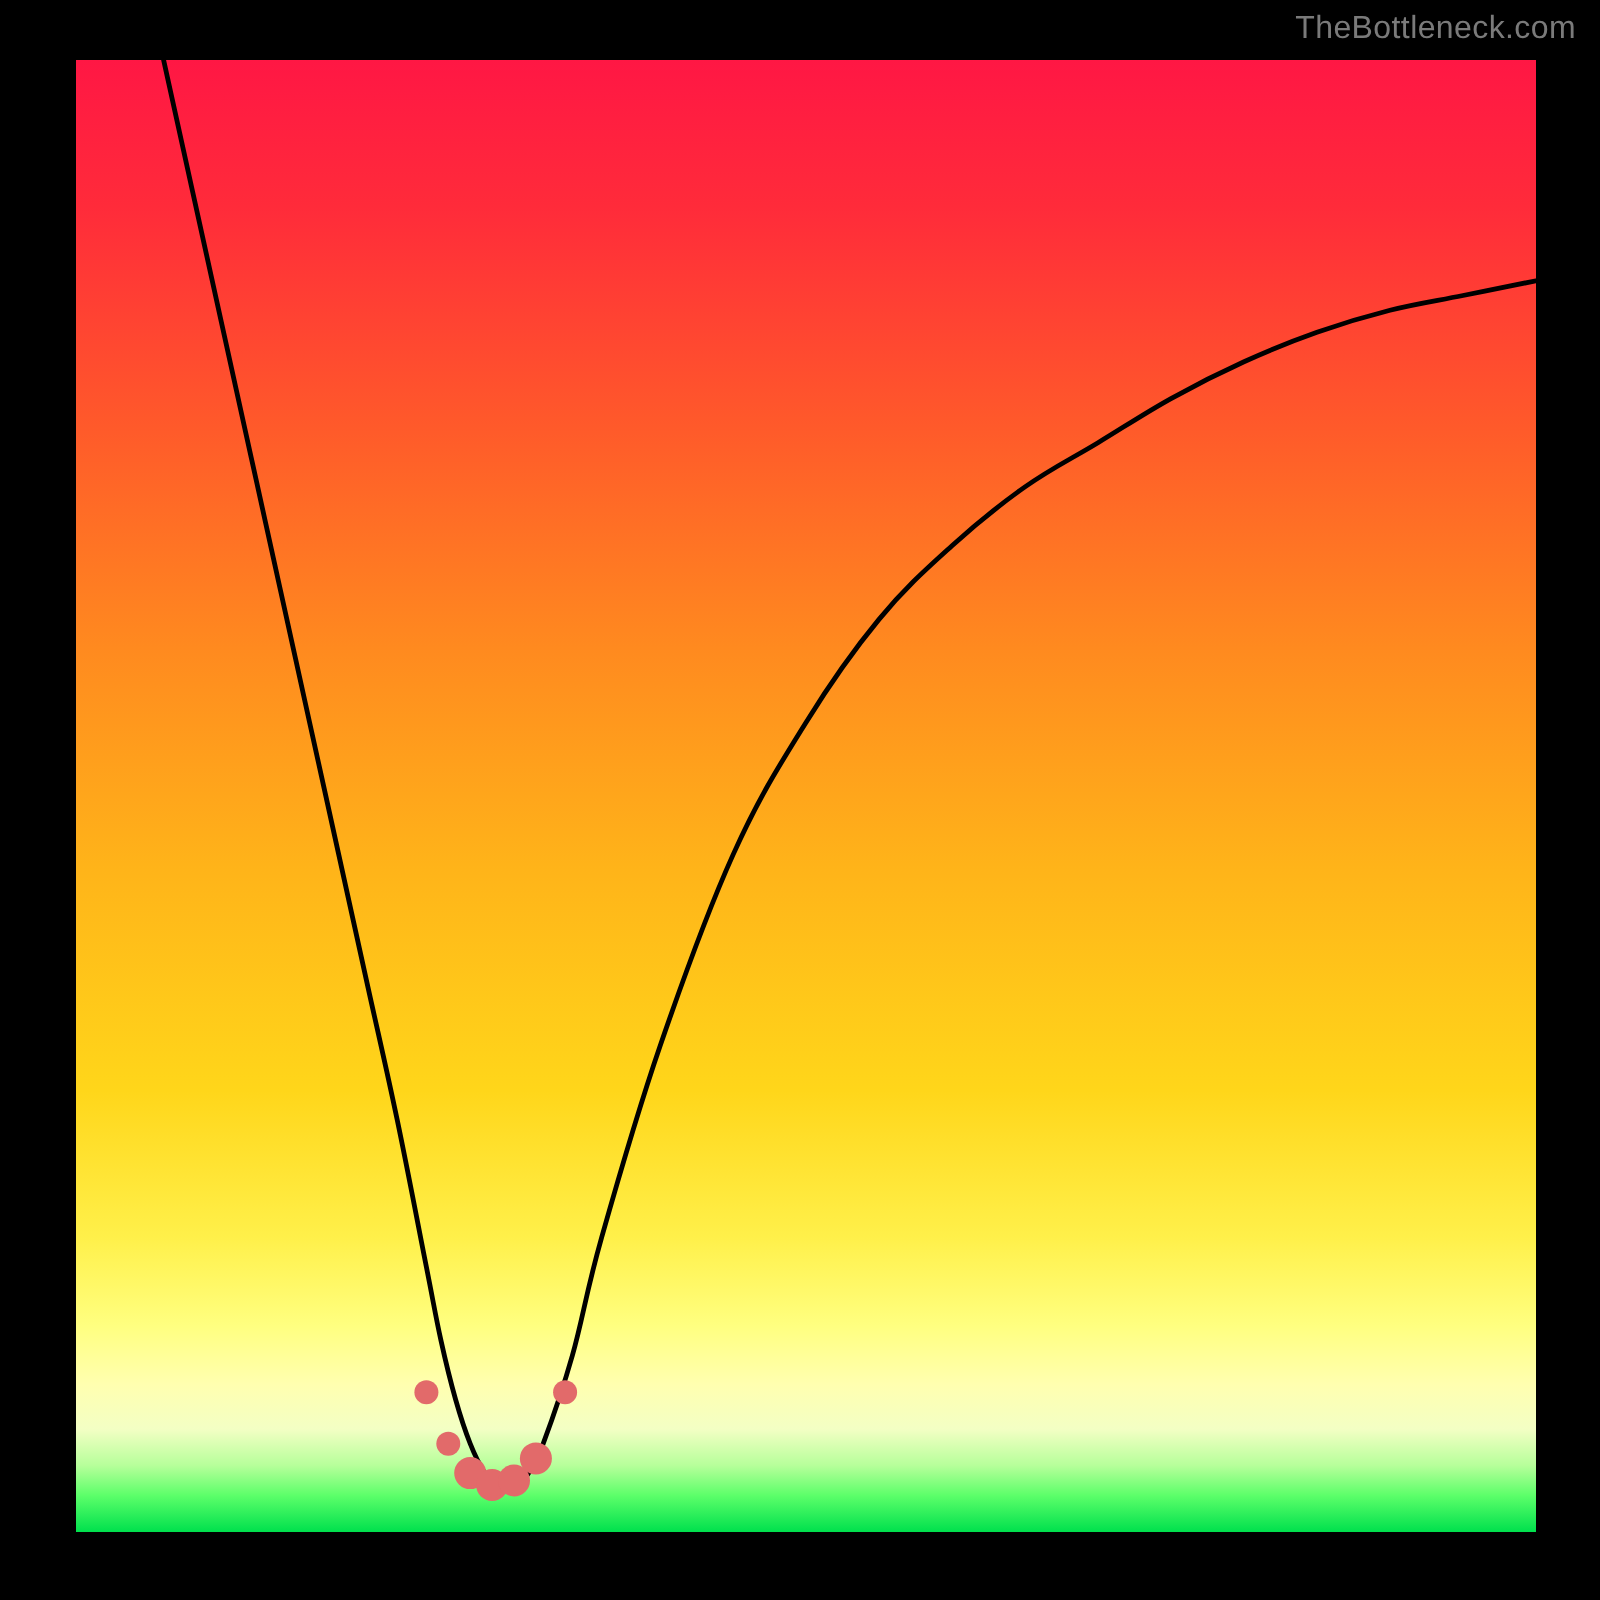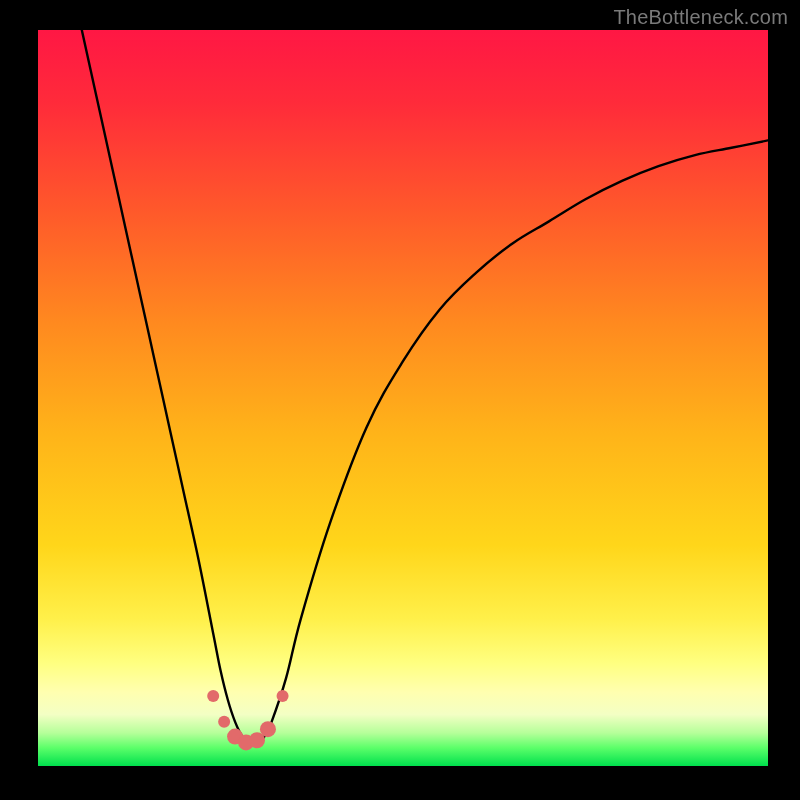--- a/index.html
+++ b/index.html
@@ -15,21 +15,21 @@
     position: relative;
     width: 800px;
     height: 800px;
     background: #000;
   }
   .watermark {
     position: absolute;
     top: 6px;
     right: 12px;
     color: #7a7a7a;
-    font-size: 20px;
+    font-size: 16px;
     font-weight: 500;
     letter-spacing: 0.2px;
     z-index: 10;
   }
   svg {
     position: absolute;
     left: 0;
     top: 0;
   }
 </style>

